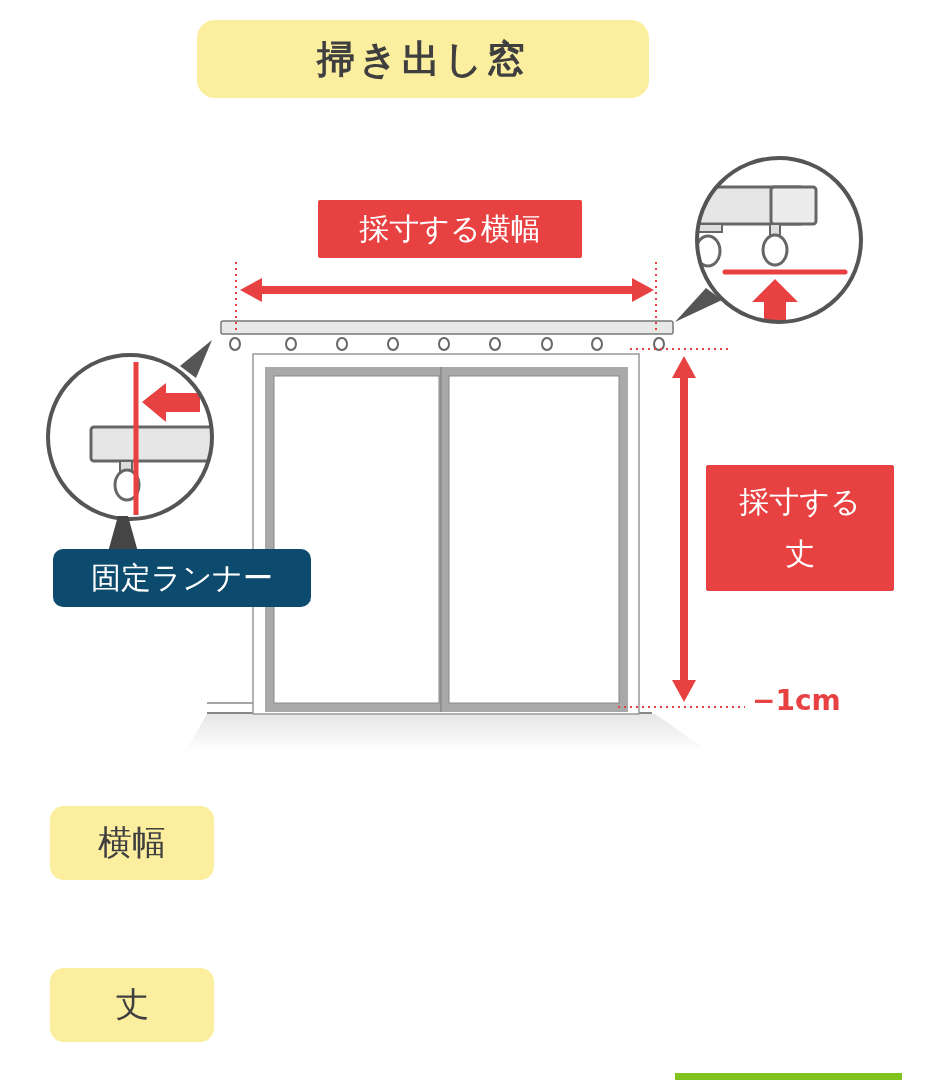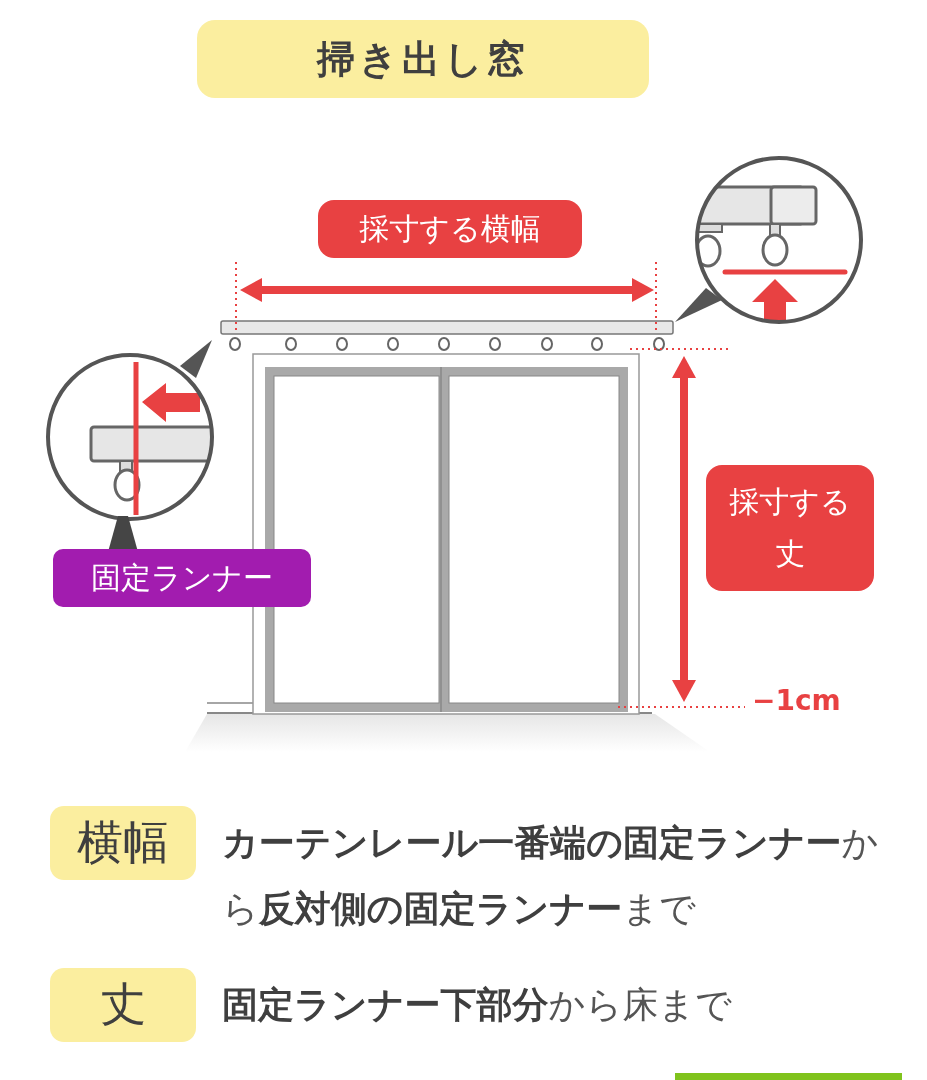--- a/index.html
+++ b/index.html
@@ -11,40 +11,40 @@
     }
     .title-pill {
       position: absolute; left: 197px; top: 20px; width: 452px; height: 78px;
       background: #fbee9f; border-radius: 18px;
       display: flex; align-items: center; justify-content: center;
       font-size: 38px; font-weight: bold; color: #3f3f3f; letter-spacing: 4px;
     }
     svg.diagram { position: absolute; left: 0; top: 0; }
     .red-label {
       position: absolute; background: #e84142; color: #fff;
-      border-radius: 16px; display: flex; align-items: center; justify-content: center;
+      border-radius: 2px; display: flex; align-items: center; justify-content: center;
       text-align: center;
     }
     .lbl-width { left: 318px; top: 200px; width: 264px; height: 58px; font-size: 30px; }
-    .lbl-height { left: 706px; top: 465px; width: 168px; height: 126px; font-size: 30px; line-height: 52px; flex-direction: column; }
+    .lbl-height { left: 706px; top: 465px; width: 188px; height: 126px; font-size: 30px; line-height: 52px; flex-direction: column; }
     .dark-label {
       position: absolute; left: 53px; top: 549px; width: 258px; height: 58px;
-      background: #a21caf; color: #fff; border-radius: 10px;
+      background: #0c4a6e; color: #fff; border-radius: 10px;
       display: flex; align-items: center; justify-content: center;
       font-size: 30px;
     }
     .offset-label {
       position: absolute; left: 752px; top: 684px;
       font-size: 28px; font-weight: bold; color: #e84142;
     }
     .row { position: absolute; left: 50px; display: flex; }
     .tag {
-      width: 146px; height: 74px; background: #fbee9f; border-radius: 14px;
+      width: 164px; height: 74px; background: #fbee9f; border-radius: 14px;
       display: flex; align-items: center; justify-content: center;
-      font-size: 46px; color: #3f3f3f; flex-shrink: 0;
+      font-size: 34px; color: #3f3f3f; flex-shrink: 0;
     }
     .desc {
       margin-left: 26px; font-size: 36px; color: #444; line-height: 66px;
       margin-top: 4px;
     }
     .desc b { font-weight: bold; color: #3f3f3f; }
     .desc span.n { font-weight: normal; color: #555; }
     .row-width { top: 806px; width: 830px; }
     .row-height { top: 968px; width: 830px; }
     .green-bar {
@@ -149,25 +149,19 @@
 <div class="red-label lbl-width">採寸する横幅</div>
 <div class="red-label lbl-height">
   <span>採寸する</span>
   <span>丈</span>
 </div>
 <div class="dark-label">固定ランナー</div>
 <div class="offset-label">−1cm</div>
 
 <div class="row row-width">
   <div class="tag">横幅</div>
-  <div class="desc">
-    <b>カーテンレール一番端の固定ランナー</b><span class="n">から</span><b>反対側の固定ランナー</b><span class="n">まで</span>
-  </div>
 </div>
 
 <div class="row row-height">
   <div class="tag">丈</div>
-  <div class="desc">
-    <b>固定ランナー下部分</b><span class="n">から床まで</span>
-  </div>
 </div>
 
 <div class="green-bar"></div>
 
 </body></html>

